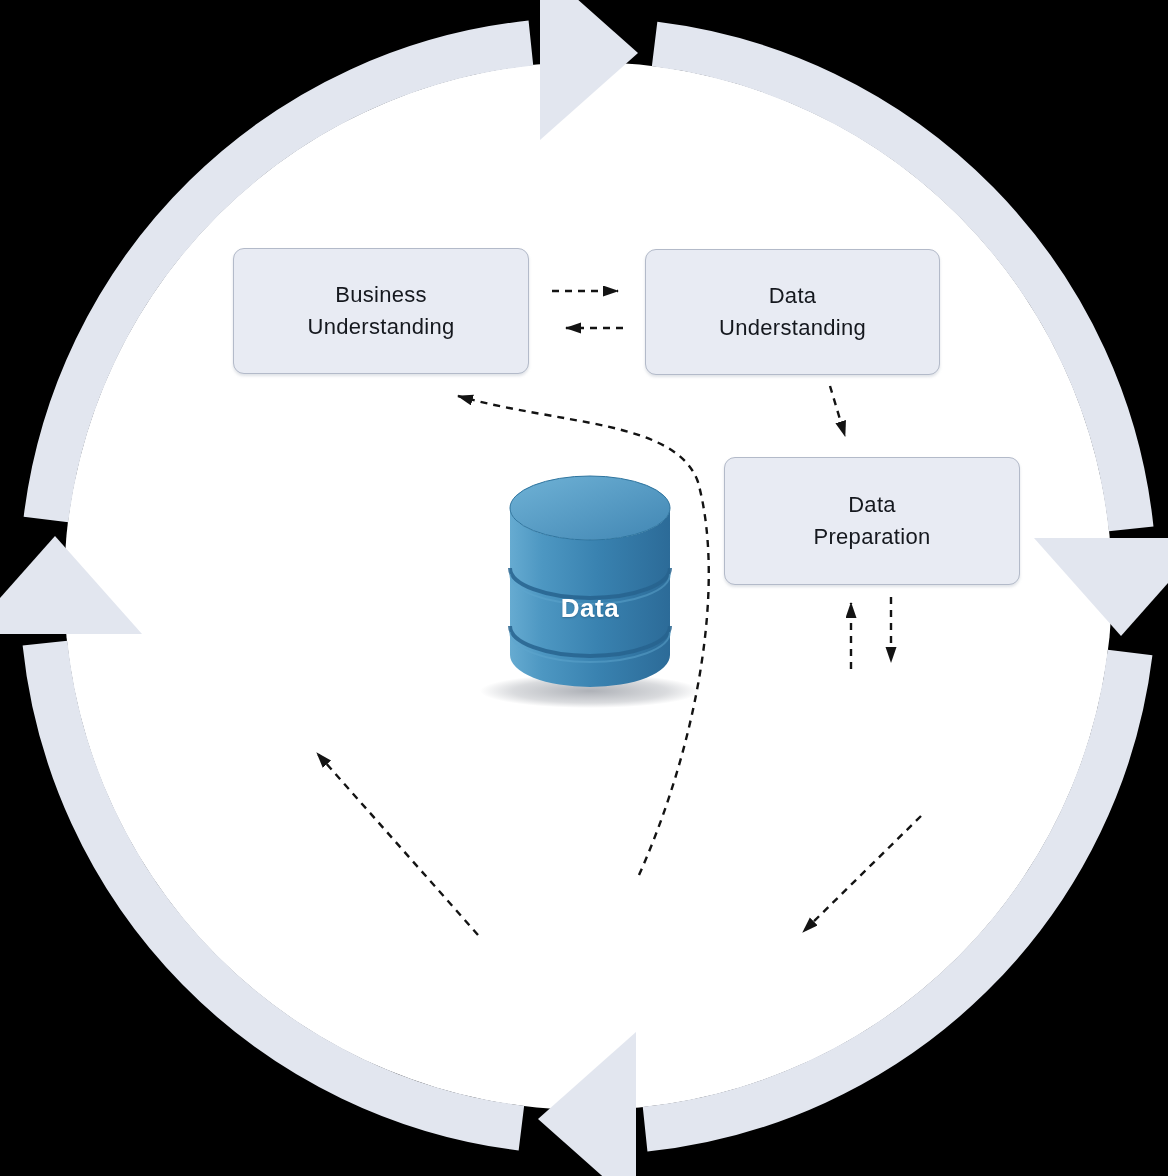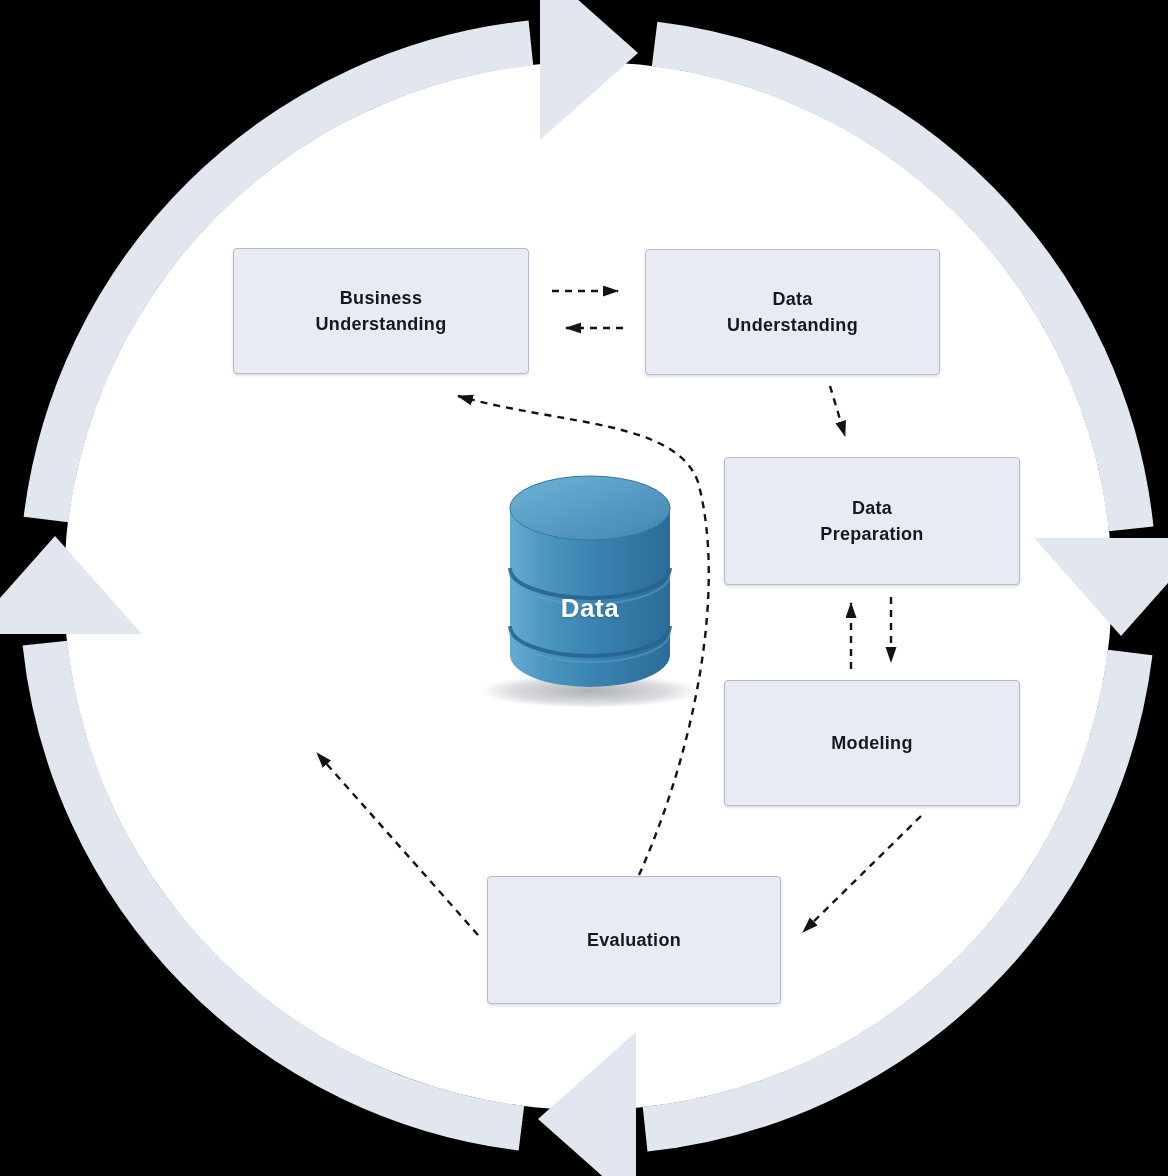--- a/index.html
+++ b/index.html
@@ -10,24 +10,24 @@
     background:#000;
     font-family:"Liberation Sans", sans-serif;
   }
   .stage svg{position:absolute;left:0;top:0;}
   .node{
     position:absolute;
     display:flex;align-items:center;justify-content:center;
     text-align:center;
     background:#e8ebf3;
     border:1px solid #b3bac9;
-    border-radius:4px;
+    border-radius:11px;
     color:#15181e;
-    font-weight:700;
-    font-size:18px;
+    font-weight:400;
+    font-size:22px;
     line-height:1.45;
     letter-spacing:.3px;
     box-shadow:0 2px 3px rgba(140,150,170,.28);
   }
   .node span{white-space:pre-line;}
   #n-bu{left:233px;top:248px;width:294px;height:124px;}
   #n-du{left:645px;top:249px;width:293px;height:124px;}
   #n-dp{left:724px;top:457px;width:294px;height:126px;}
   #n-mo{left:724px;top:680px;width:294px;height:124px;}
   #n-ev{left:487px;top:876px;width:292px;height:126px;}
@@ -108,24 +108,18 @@
 Understanding</span>
   </div>
   <div class="node" id="n-du">
     <span>Data
 Understanding</span>
   </div>
   <div class="node" id="n-dp">
     <span>Data
 Preparation</span>
   </div>
-  <div class="node" id="n-mo">
-    <span>Modeling</span>
-  </div>
-  <div class="node" id="n-ev">
-    <span>Evaluation</span>
-  </div>
 
   <div class="cyl-label">
     <span>Data</span>
   </div>
 
 </div>
 
 </body></html>

